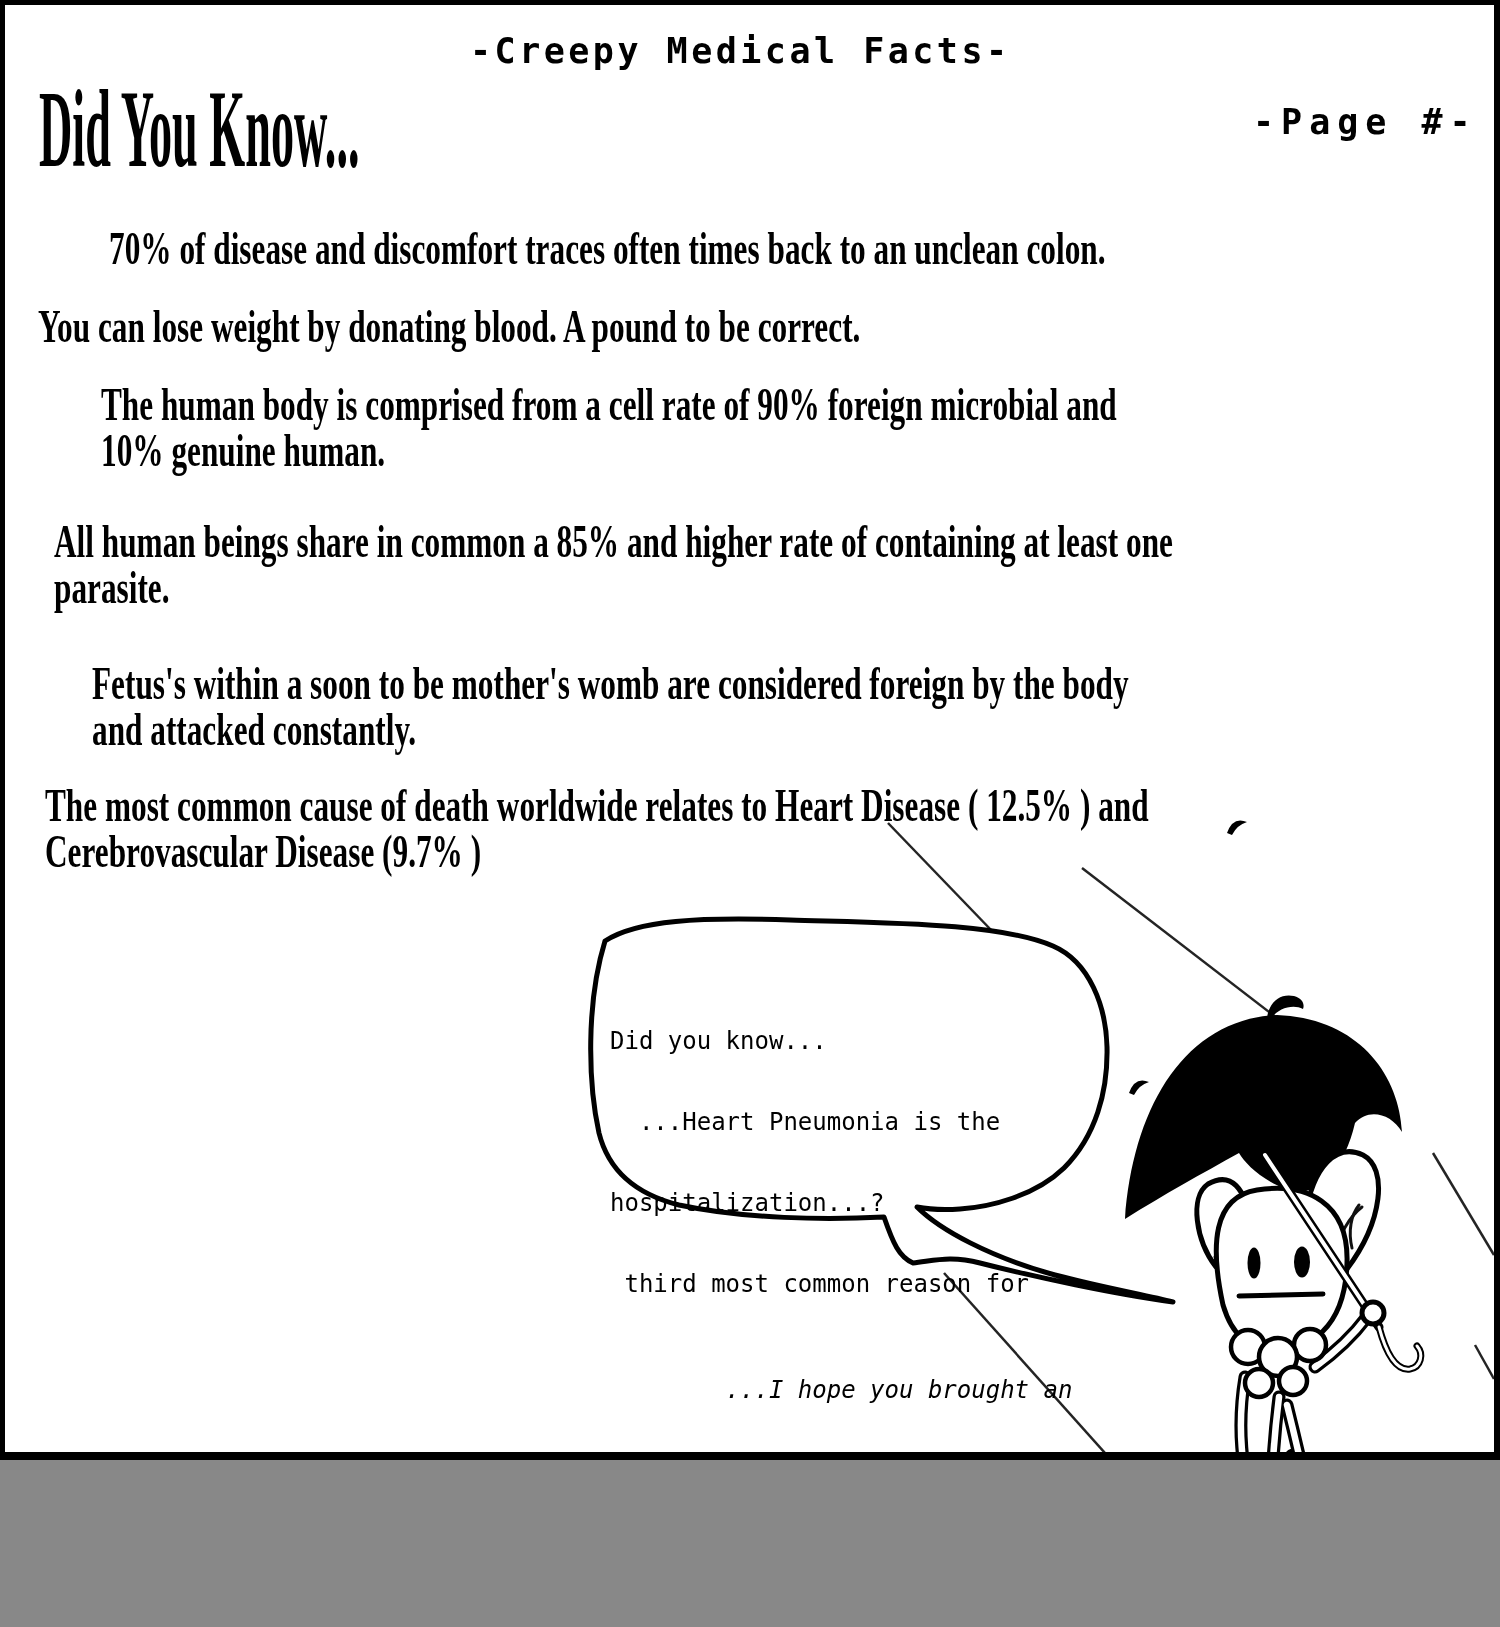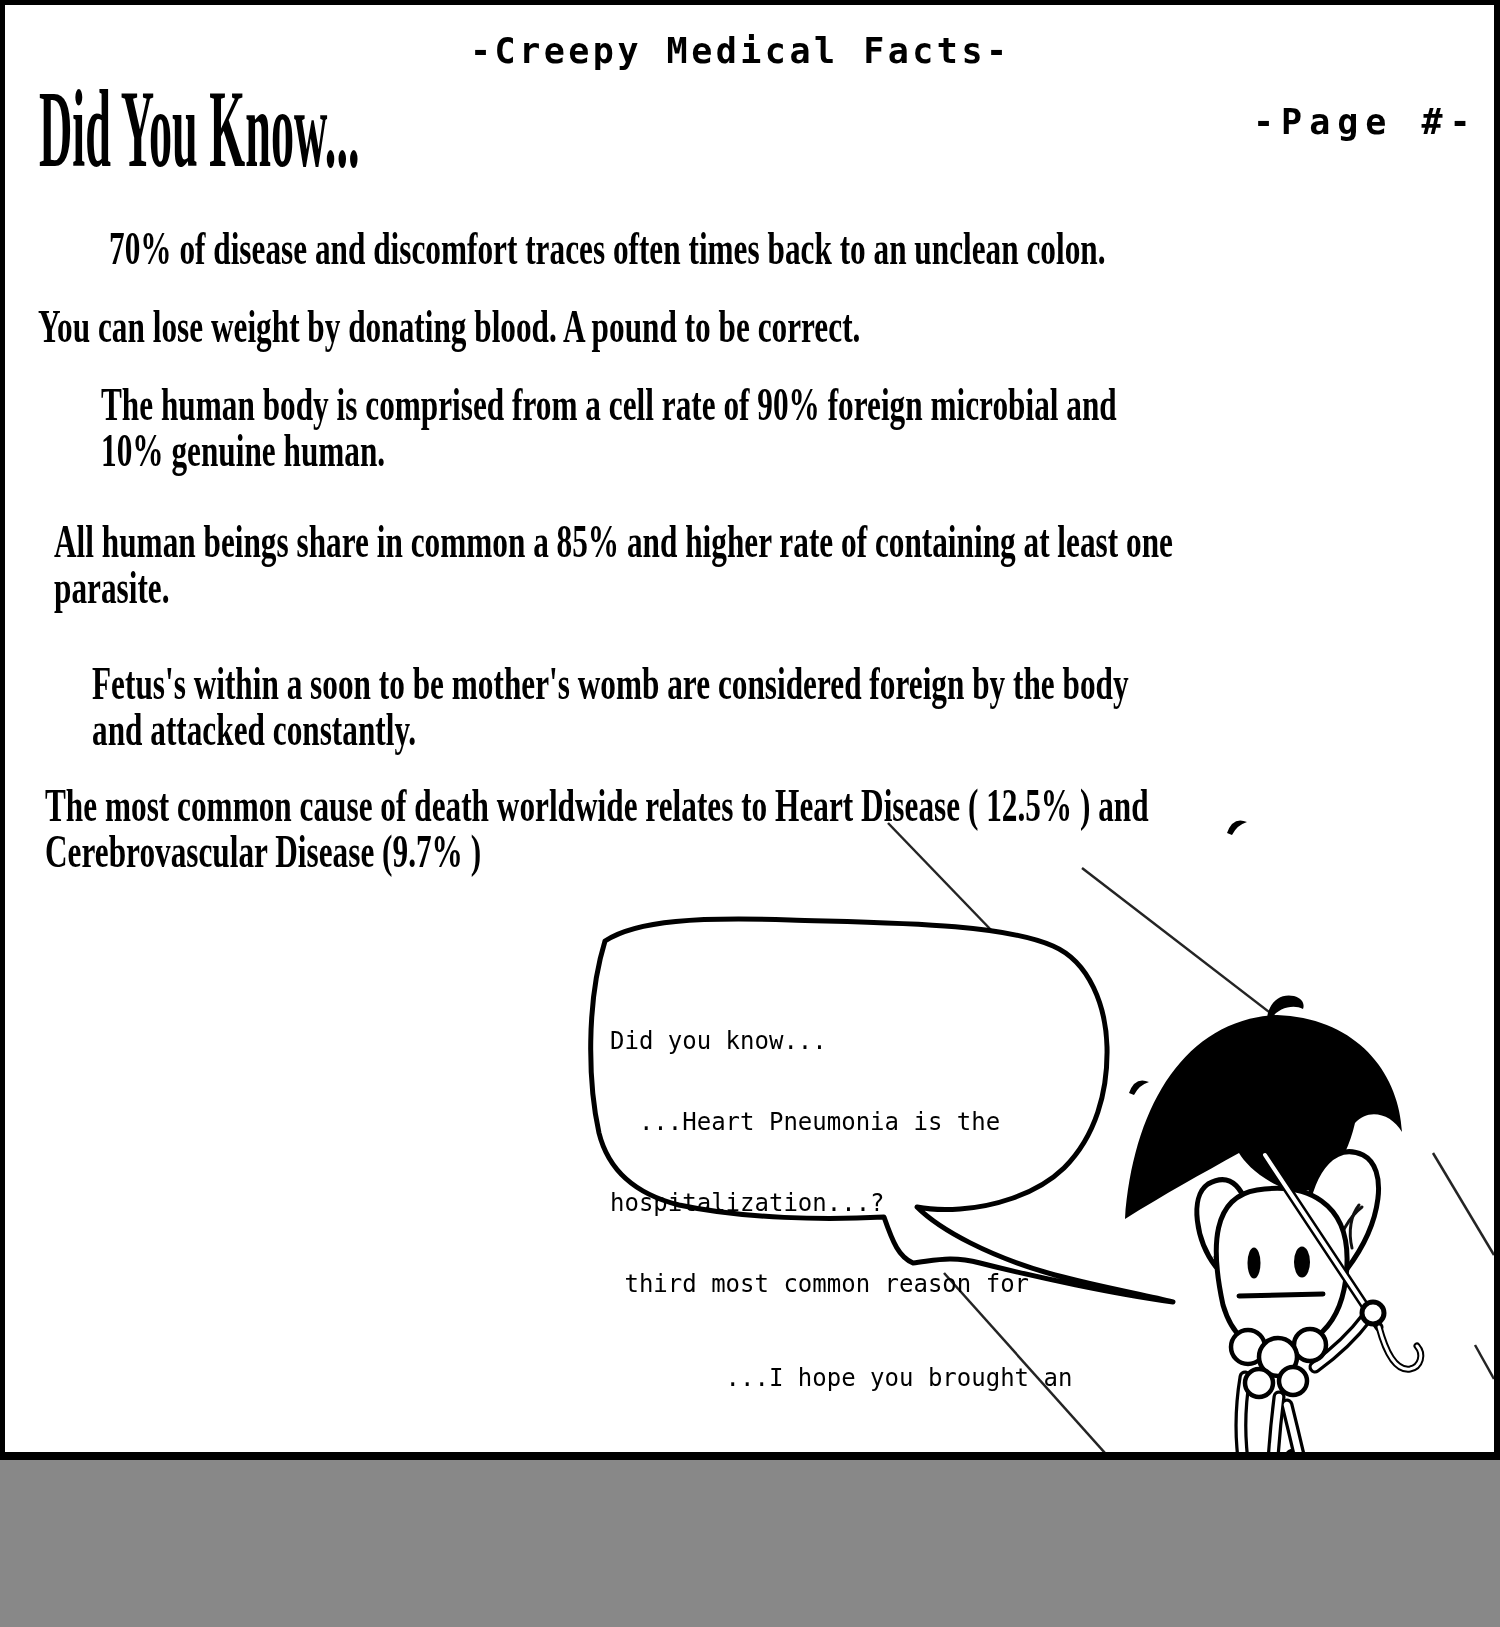--- a/index.html
+++ b/index.html
@@ -58,21 +58,21 @@
   #scene{position:absolute;left:0;top:0;width:1489px;height:1614px;}
   
   #bubble-text{
     left:605px;top:969px;
     font-family:"DejaVu Sans Mono", monospace;
     font-size:24px;
     line-height:27px;
     white-space:pre;
   }
   .bubble-line{white-space:pre;}
-  .bubble-line.gap{margin-top:13px;}
+  .bubble-line.gap{margin-top:25px;font-style:italic;}
 </style>
 </head>
 <body>
 
 <div id="page">
 
   <div class="abs mono-head" id="comic-title">-Creepy Medical Facts-</div>
   <div class="abs mono-head" id="page-number">-Page #-</div>
 
   <div class="abs" id="page-title">Did You Know...</div>

